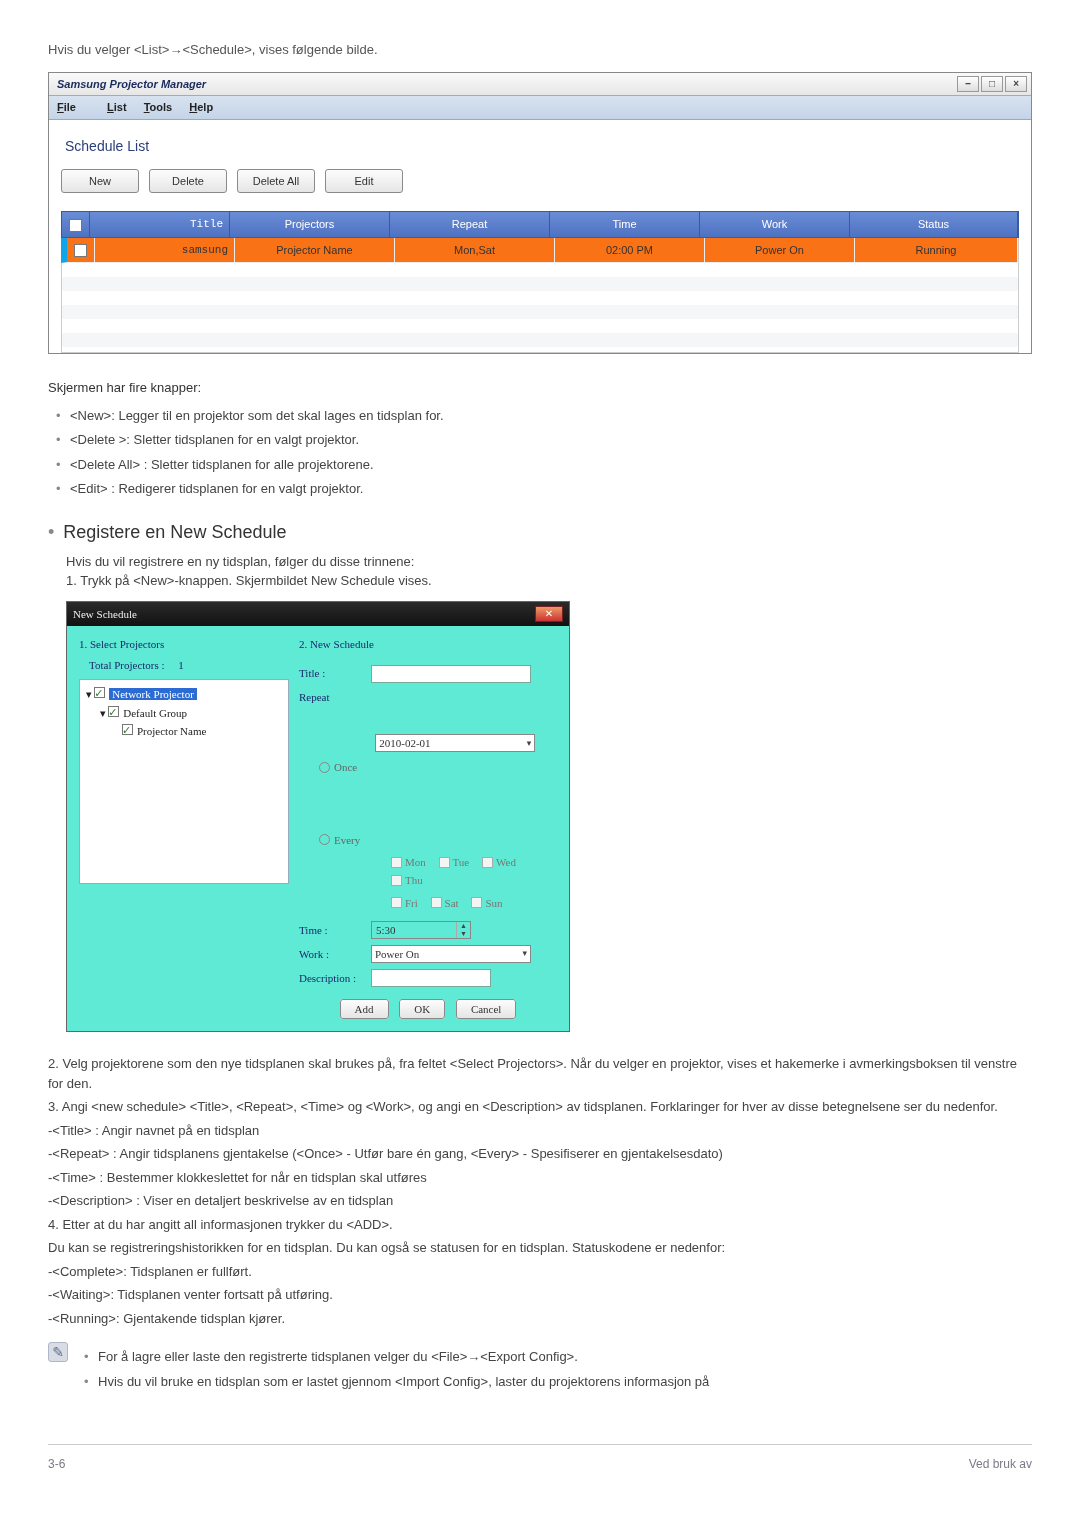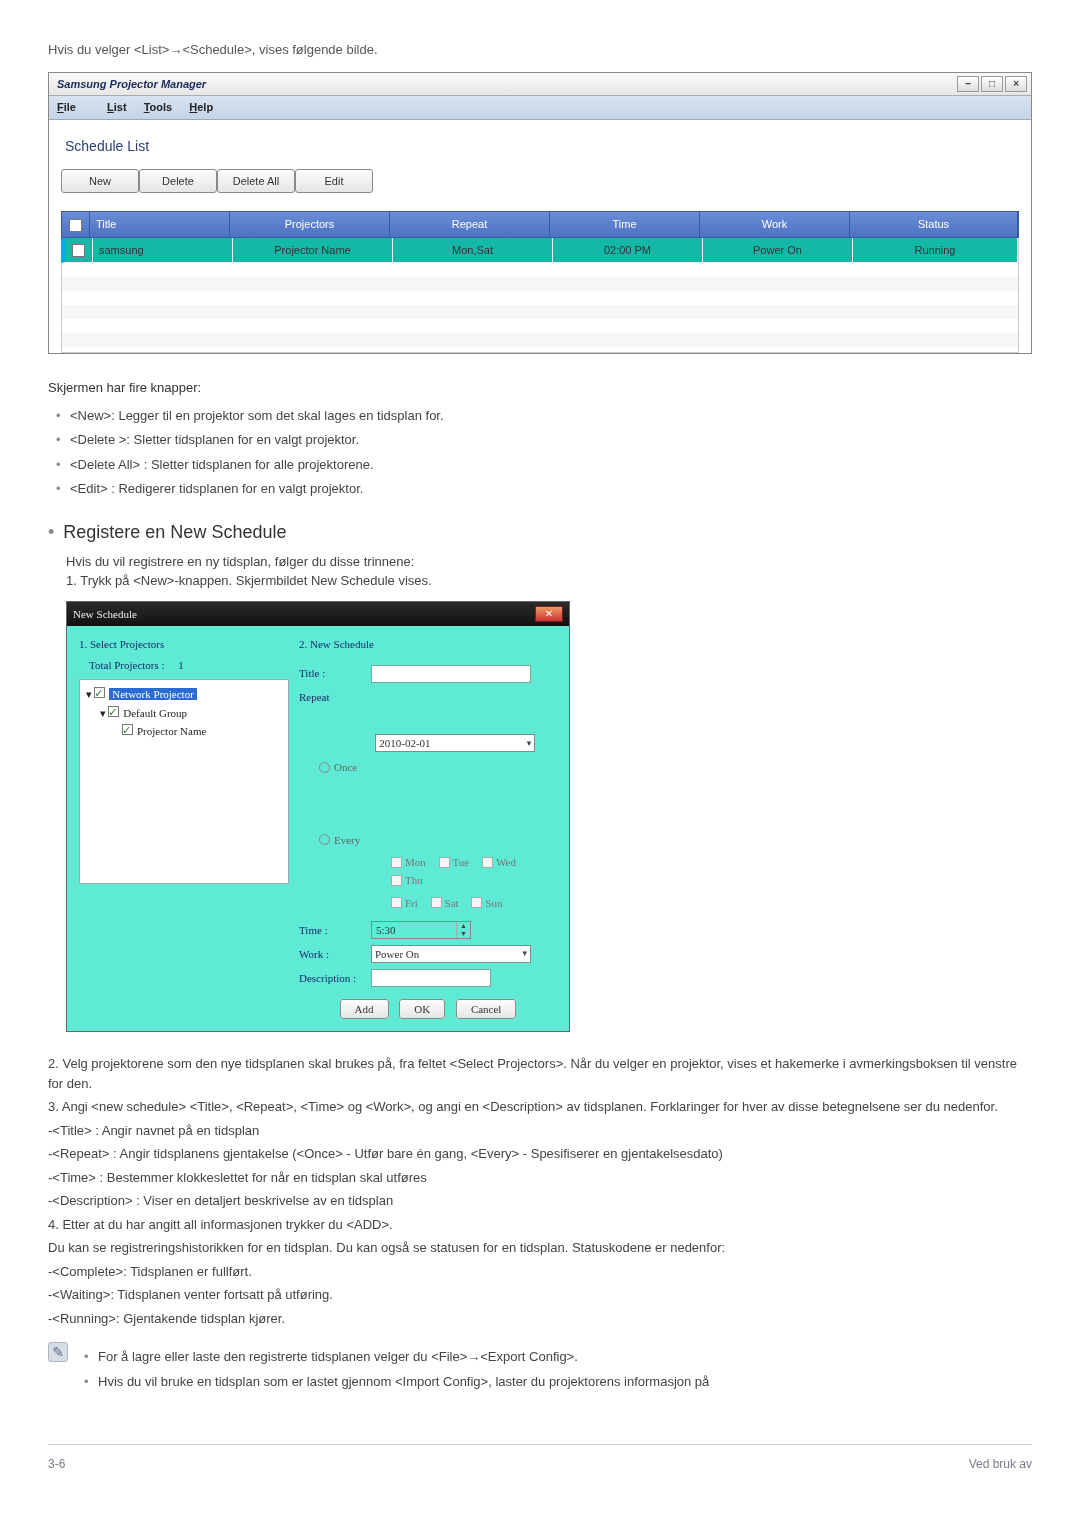--- a/index.html
+++ b/index.html
@@ -47,21 +47,21 @@
     border-bottom: 1px solid #9ab;
     padding: 3px 8px;
     font-size: 11px;
     color: #222;
     font-weight: bold;
   }
   .win1-menubar span { margin-right: 14px; cursor: pointer; }
   .win1-menubar span u { text-decoration: underline; }
   .win1-body { padding: 10px 12px 0 12px; background: #fff; }
   .schedule-title { font-size: 14px; color: #2a3f7a; margin: 6px 0 12px 4px; }
-  .btnrow { display: flex; margin-bottom: 18px; }
+  .btnrow { display: flex; gap: 10px; margin-bottom: 18px; }
   .winbtn {
     min-width: 78px; padding: 3px 14px;
     background: linear-gradient(#fdfdfd,#e5e5e5);
     border: 1px solid #8a8a8a;
     border-radius: 3px;
     font-size: 11px; color: #333;
     text-align: center;
     cursor: pointer;
   }
   .gridhead {
@@ -69,28 +69,28 @@
     background: linear-gradient(#6a8dd6,#4e72c2);
     color: #fff;
     font-size: 11px;
     border: 1px solid #3a5aa0;
   }
   .gridhead .gc { padding: 4px 6px; border-right: 1px solid #3a5aa0; }
   .gridrow {
     display: flex;
     font-size: 11px;
     color: #333;
-    border-left: 4px solid #0ea5e9;
+    border-left: 6px solid #0ea5e9;
     border-right: 1px solid #ccc;
     border-bottom: 1px solid #eee;
-    background: #14b8a6;
+    background: #f97316;
   }
   .gridrow .gc { padding: 4px 6px; border-right: 1px solid #eee; }
   .gc-check { width: 28px; text-align: center; }
-  .gc-title { width: 140px; text-align: left; }
+  .gc-title { width: 140px; text-align: right; font-family: Liberation Mono, monospace; }
   .gc-proj { width: 160px; text-align: center; }
   .gc-repeat { width: 160px; text-align: center; }
   .gc-time { width: 150px; text-align: center; }
   .gc-work { width: 150px; text-align: center; }
   .gc-status { flex: 1; text-align: center; }
   .gridfill { height: 90px; background: repeating-linear-gradient(#fff,#fff 14px,#f5f6f8 14px,#f5f6f8 28px); border: 1px solid #ccc; border-top: none; }
   .chkbox { width: 13px; height: 13px; border: 1px solid #777; display: inline-block; vertical-align: middle; background: #fff; }
 
   .subhead { font-size: 13px; color: #333; margin: 20px 0 8px 0; }
   ul.doclist { list-style: none; padding-left: 4px; }

